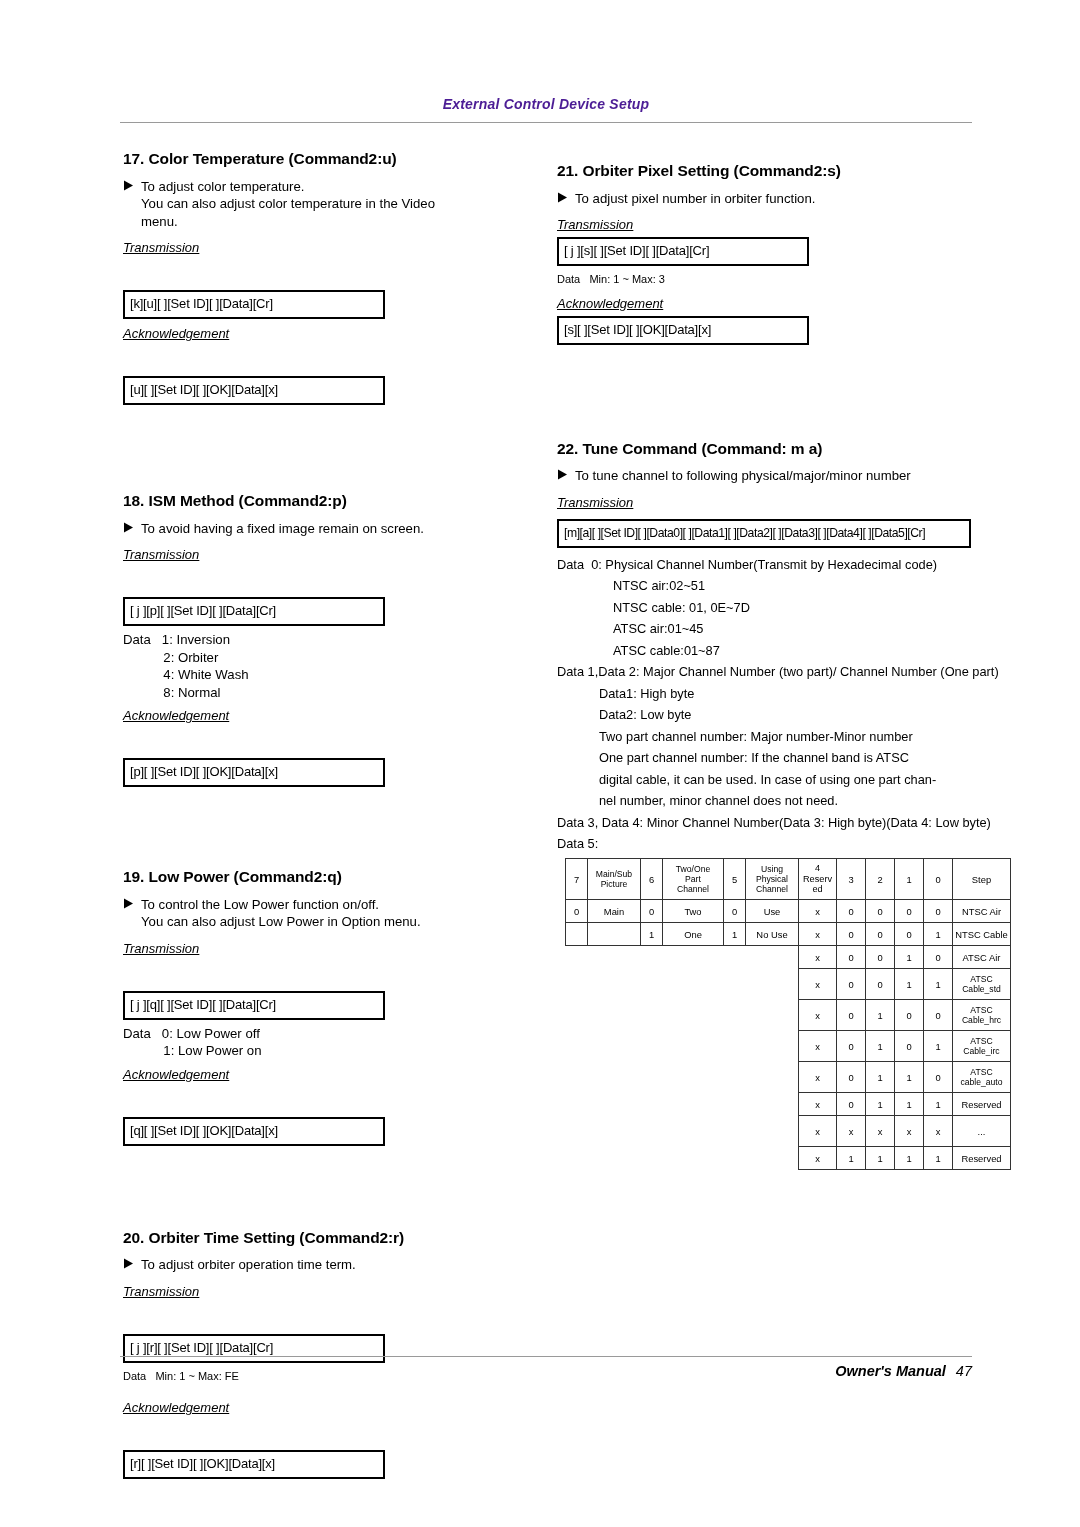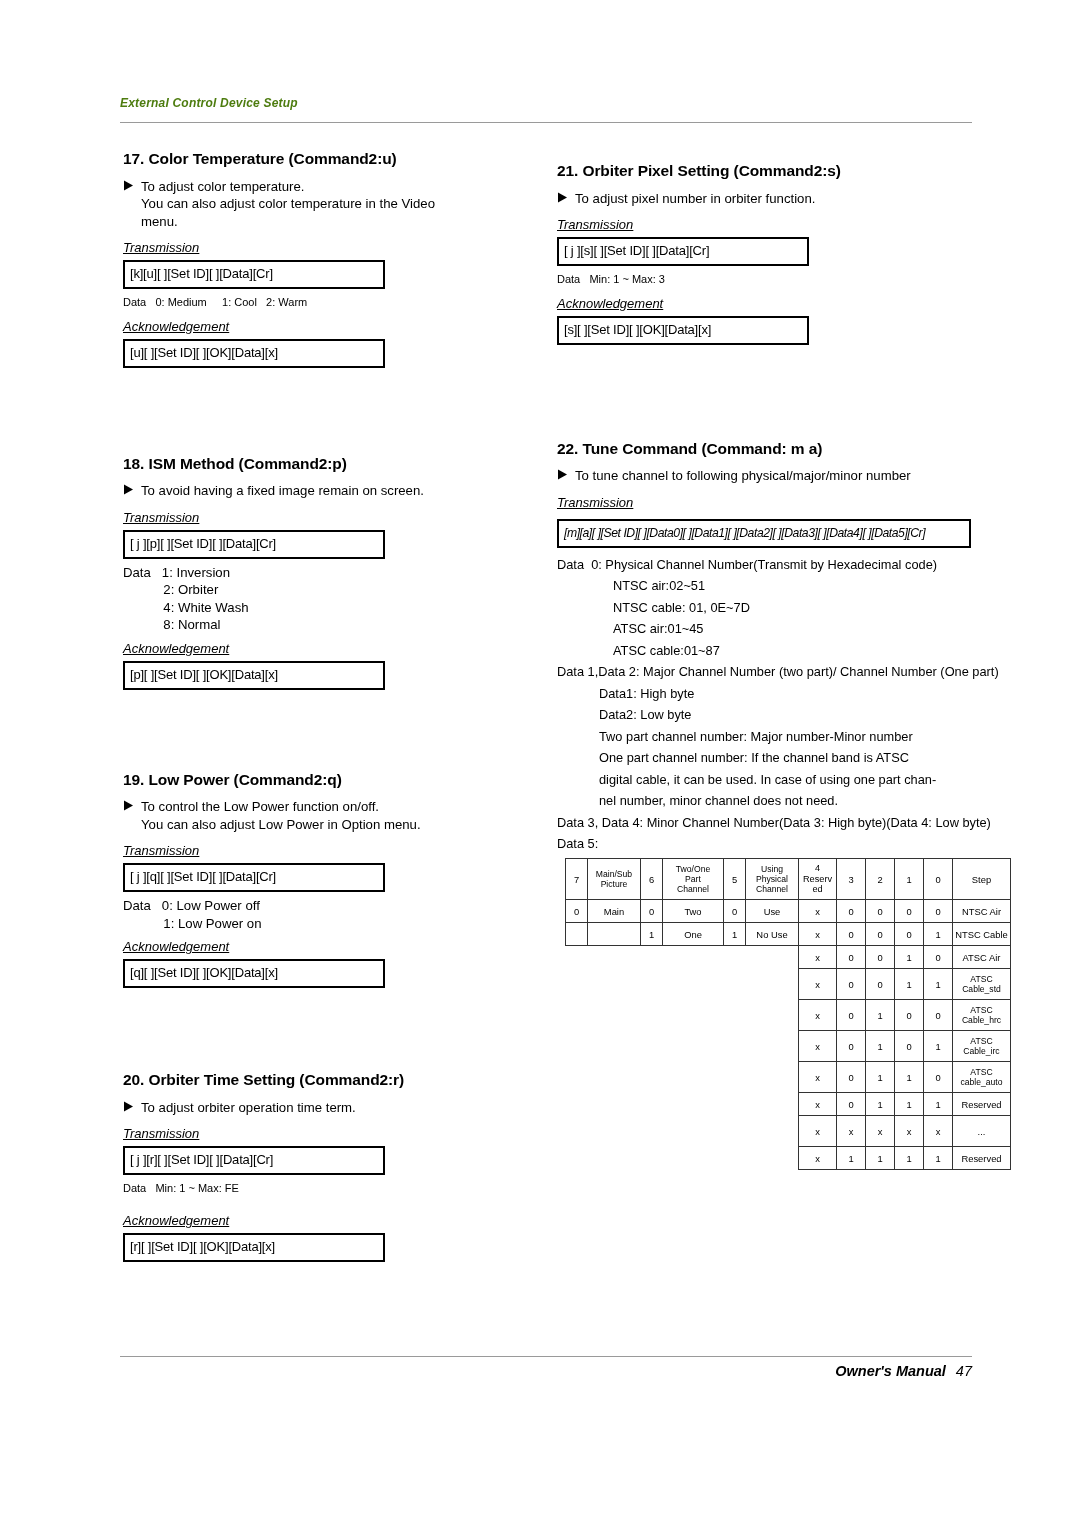--- a/index.html
+++ b/index.html
@@ -18,25 +18,25 @@
     background: #ffffff;
     overflow: hidden;
   }
 
   
   .header {
     position: absolute;
     left: 120px;
     top: 96px;
     width: 852px;
-    text-align: left;
+    text-align: center;
     font-style: italic;
     font-weight: bold;
-    font-size: 12px;
-    color: #4d7c0f;
+    font-size: 14px;
+    color: #4c1d95;
     letter-spacing: 0.2px;
   }
   .header-rule {
     position: absolute;
     left: 120px;
     top: 122px;
     width: 852px;
     height: 1px;
     background: #9a9a9a;
   }
@@ -120,23 +120,23 @@
 
   .cmd-box {
     border: 2px solid #000;
     font-size: 13px;
     padding: 4px 5px 5px 5px;
     margin: 0 0 5px 0;
     letter-spacing: -0.2px;
     white-space: nowrap;
     line-height: 16px;
   }
-  .cmd-box.wide { width: 248px; }
+  .cmd-box.wide { width: 248px; margin-top: 30px; }
   .cmd-box.wide2 { width: 238px; }
-  .cmd-box.tune { width: 400px; font-size: 12.2px; letter-spacing: -0.45px; font-style: italic; }
+  .cmd-box.tune { width: 400px; font-size: 12.2px; letter-spacing: -0.45px; }
 
   .data-line {
     font-size: 11px;
     line-height: 17.5px;
     margin: 0 0 5px 0;
     white-space: pre;
   }
   .data-list {
     font-size: 13.2px;
     line-height: 17.5px;
@@ -211,21 +211,20 @@
           <svg width="11" height="11" viewBox="0 0 11 11">
               <polygon points="1,0.5 10,5.5 1,10.5" fill="#000"></polygon>
             </svg>
         </span>
         <span class="bullet-text" style="white-space:pre-line">To adjust color temperature.
 You can also adjust color temperature in the Video
 menu.</span>
       </div>
       <div class="label-ul">Transmission</div>
       <div class="cmd-box wide">[k][u][  ][Set ID][  ][Data][Cr]</div>
-      <div class="data-line">Data   0: Medium     1: Cool   2: Warm</div>
       <div class="label-ul">Acknowledgement</div>
       <div class="cmd-box wide">[u][  ][Set ID][  ][OK][Data][x]</div>
     </div>
 
     <div style="height:82px"></div>
 
     <div class="section">
       <h2 class="sec-title">18. ISM Method (Command2:p)</h2>
       <div class="bullet-row">
         <span class="tri">

